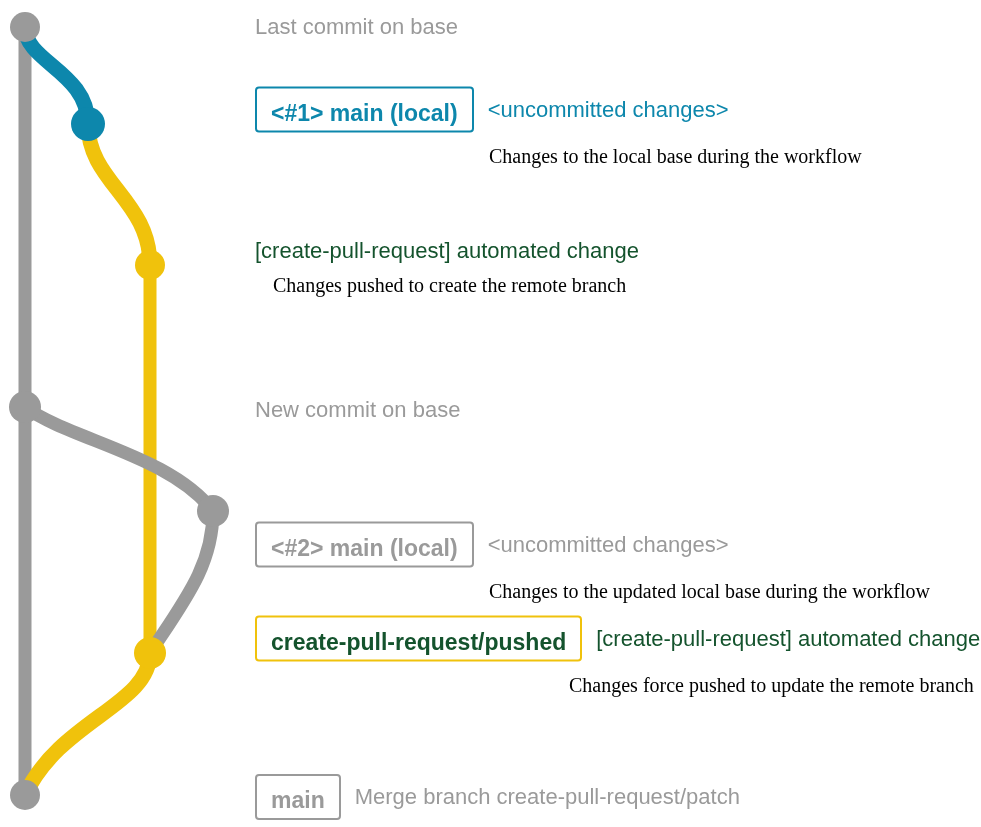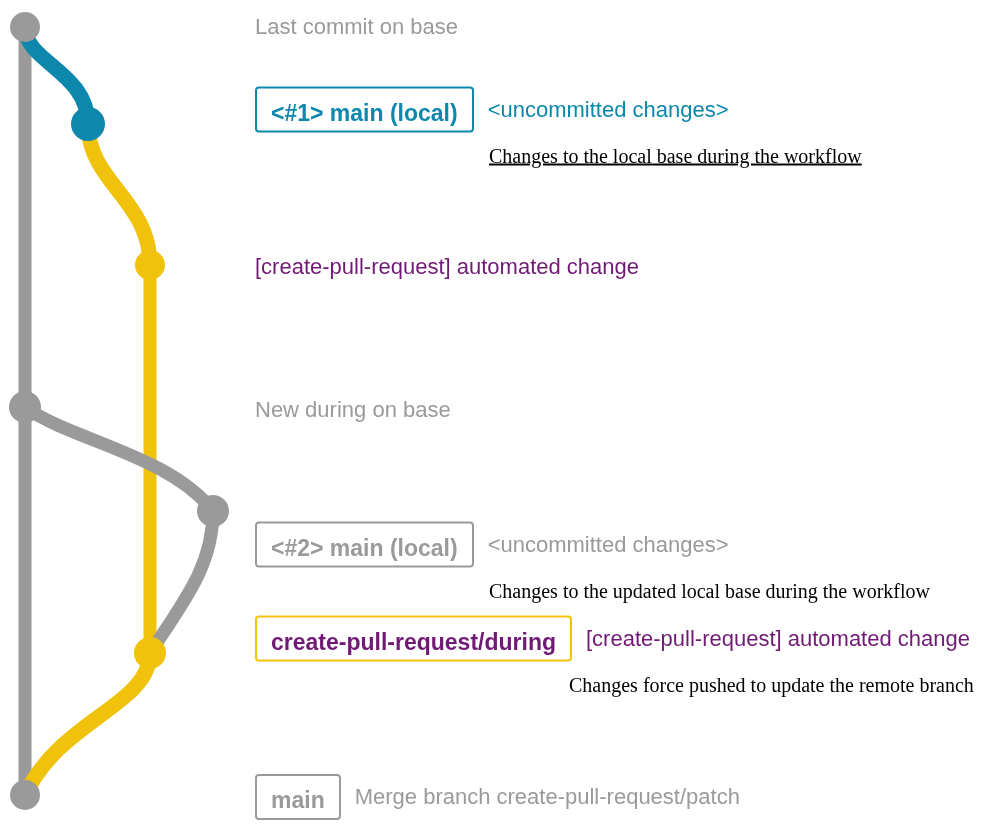--- a/index.html
+++ b/index.html
@@ -72,21 +72,21 @@
   .desc {
     font-family: "Liberation Serif", serif;
     font-size: 20px;
     color: #000000;
     line-height: 1;
     margin-top: 13px;
     display: block;
   }
   .c-gray  { color: #9a9a9a; }
   .c-blue  { color: #0d87ac; }
-  .c-yellow{ color: #701a75; }
+  .c-yellow{ color: #14532d; }
   .b-gray   { border-color: #9a9a9a; }
   .b-blue   { border-color: #0d87ac; }
   .b-yellow { border-color: #f0c20c; }
 </style>
 </head>
 <body>
 
 <div id="canvas">
 
   <svg id="graph" viewBox="0 0 981 827" width="981" height="827" xmlns="http://www.w3.org/2000/svg">
@@ -116,42 +116,43 @@
 
   <div class="row" style="left:255px; top:27px; transform:translateY(-50%);">
     <span class="plain-title c-gray">Last commit on base</span>
   </div>
 
   <div class="row-stack" style="left:255px; top:126px; transform:translateY(-50%);">
     <div style="display:flex; align-items:center;">
       <span class="badge b-blue c-blue">&lt;#1&gt; main (local)</span>
       <span class="subject c-blue">&lt;uncommitted changes&gt;</span>
     </div>
-    <span class="desc" style="margin-left:234px;text-decoration:underline;">Changes to the local base during the workflow</span>
+    <span class="desc" style="margin-left:234px;">Changes to the local base during the workflow</span>
   </div>
 
   <div class="row-stack" style="left:255px; top:267px; transform:translateY(-50%);">
     <span class="plain-title c-yellow" style="display:block;">[create-pull-request] automated change</span>
+    <span class="desc" style="margin-left:18px;">Changes pushed to create the remote branch</span>
   </div>
 
   <div class="row" style="left:255px; top:410px; transform:translateY(-50%);">
-    <span class="plain-title c-gray">New during on base</span>
+    <span class="plain-title c-gray">New commit on base</span>
   </div>
 
   <div class="row-stack" style="left:255px; top:513px; transform:translateY(-50%);margin-top:48px;">
     <div style="display:flex; align-items:center;">
       <span class="badge b-gray c-gray">&lt;#2&gt; main (local)</span>
       <span class="subject c-gray">&lt;uncommitted changes&gt;</span>
     </div>
     <span class="desc" style="margin-left:234px;text-align:right;">Changes to the updated local base during the workflow</span>
   </div>
 
   <div class="row-stack" style="left:255px; top:655px; transform:translateY(-50%);">
     <div style="display:flex; align-items:center;">
-      <span class="badge b-yellow c-yellow">create-pull-request/during</span>
+      <span class="badge b-yellow c-yellow">create-pull-request/pushed</span>
       <span class="subject c-yellow">[create-pull-request] automated change</span>
     </div>
     <span class="desc" style="margin-left:314px;">Changes force pushed to update the remote branch</span>
   </div>
 
   <div class="row" style="left:255px; top:797px; transform:translateY(-50%);">
     <span class="badge b-gray c-gray">main</span>
     <span class="subject c-gray">Merge branch create-pull-request/patch</span>
   </div>
 

